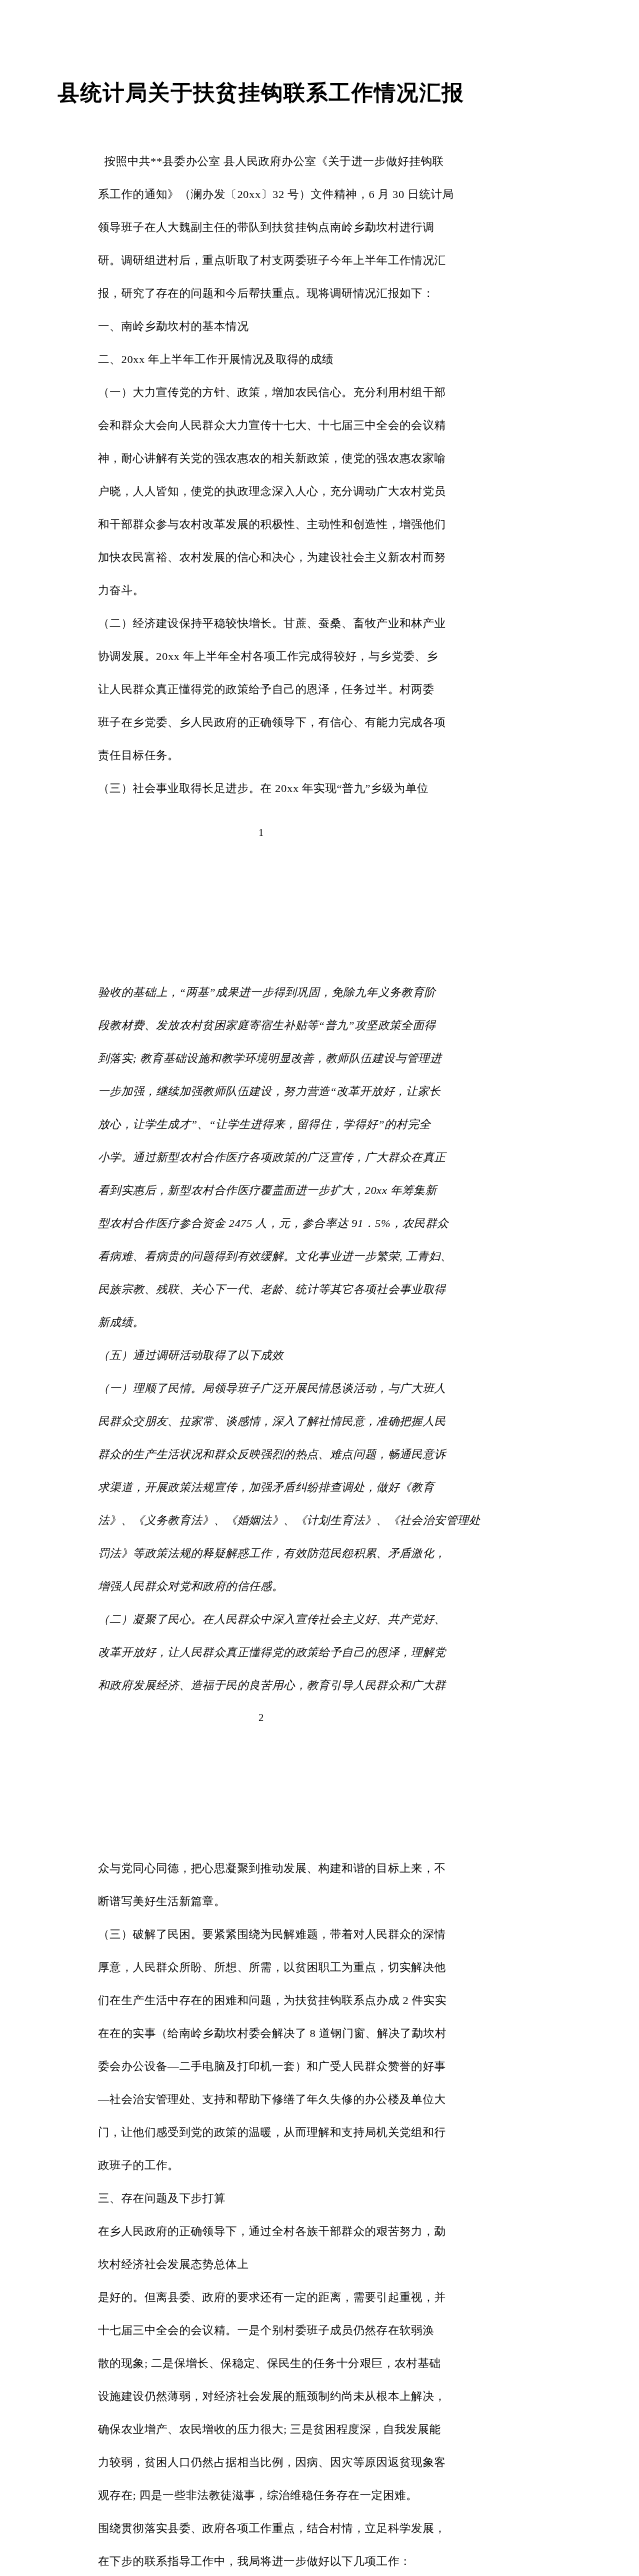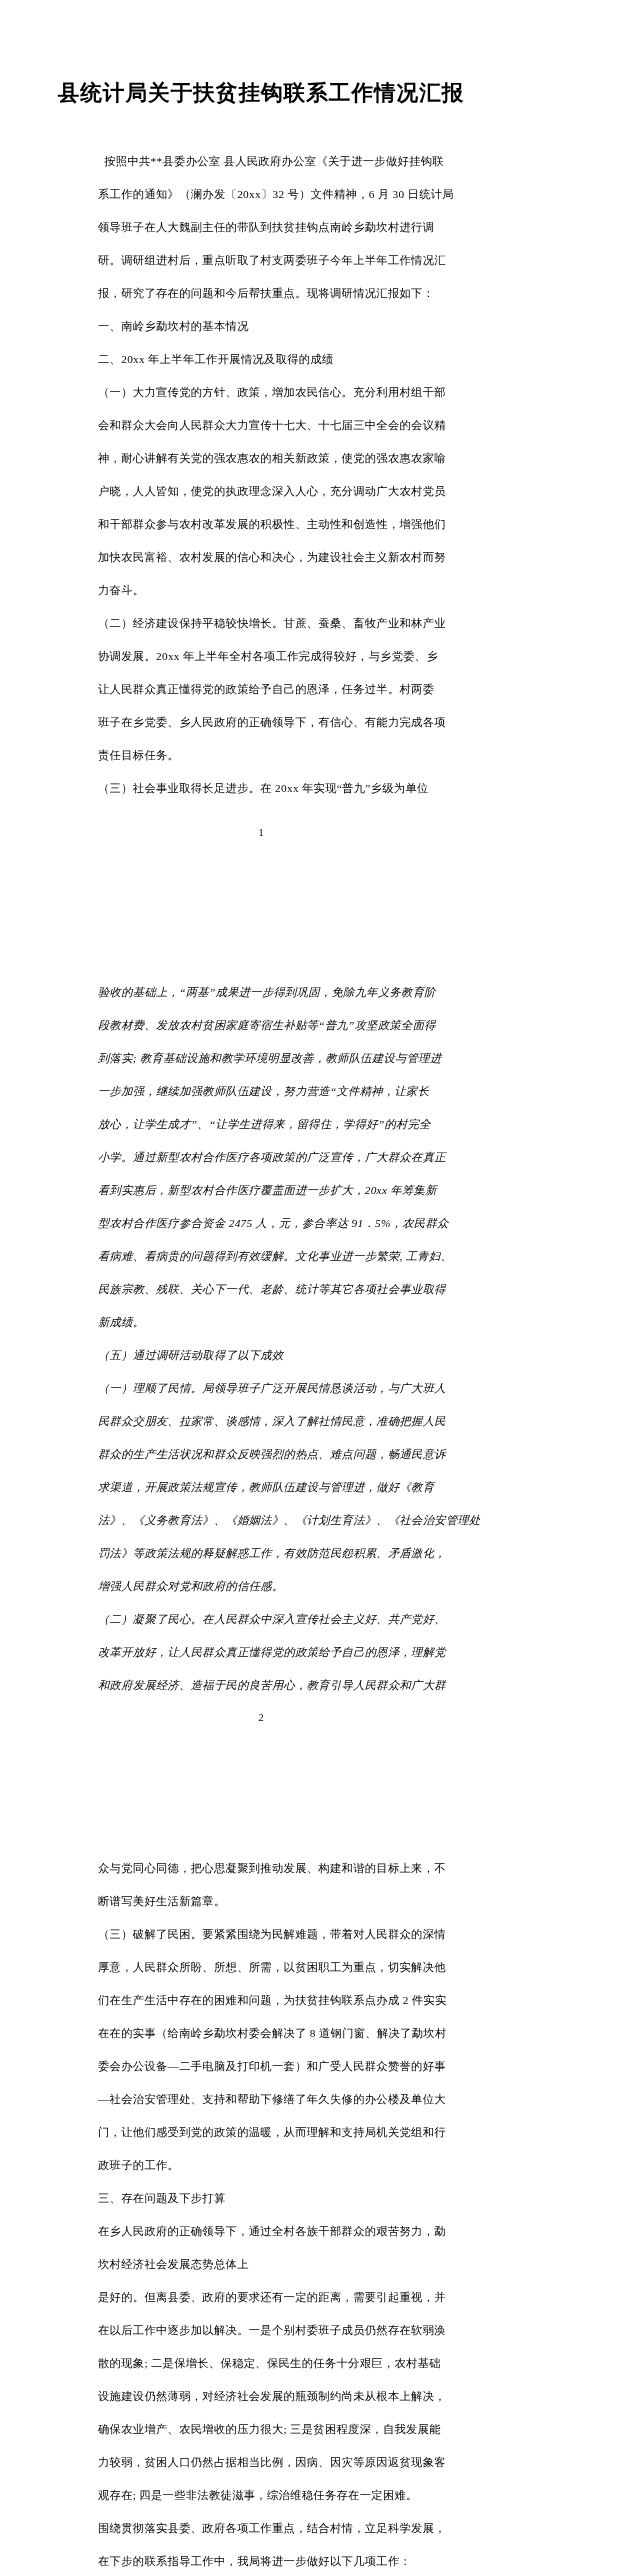--- a/index.html
+++ b/index.html
@@ -100,33 +100,33 @@
         <div class="line">（三）社会事业取得长足进步。在 20xx 年实现“普九”乡级为单位</div>
       </div>
     <div class="page-num">1</div>
   </div>
 
   <div class="page page-2">
     <div class="content">
         <div class="line">验收的基础上，“两基”成果进一步得到巩固，免除九年义务教育阶</div>
         <div class="line">段教材费、发放农村贫困家庭寄宿生补贴等“普九”攻坚政策全面得</div>
         <div class="line">到落实; 教育基础设施和教学环境明显改善，教师队伍建设与管理进</div>
-        <div class="line">一步加强，继续加强教师队伍建设，努力营造“文件精神，让家长</div>
+        <div class="line">一步加强，继续加强教师队伍建设，努力营造“改革开放好，让家长</div>
         <div class="line">放心，让学生成才”、“让学生进得来，留得住，学得好”的村完全</div>
         <div class="line">小学。通过新型农村合作医疗各项政策的广泛宣传，广大群众在真正</div>
         <div class="line">看到实惠后，新型农村合作医疗覆盖面进一步扩大，20xx 年筹集新</div>
         <div class="line">型农村合作医疗参合资金 2475 人，元，参合率达 91．5%，农民群众</div>
         <div class="line">看病难、看病贵的问题得到有效缓解。文化事业进一步繁荣, 工青妇、</div>
         <div class="line">民族宗教、残联、关心下一代、老龄、统计等其它各项社会事业取得</div>
         <div class="line">新成绩。</div>
         <div class="line">（五）通过调研活动取得了以下成效</div>
         <div class="line">（一）理顺了民情。局领导班子广泛开展民情恳谈活动，与广大班人</div>
         <div class="line">民群众交朋友、拉家常、谈感情，深入了解社情民意，准确把握人民</div>
         <div class="line">群众的生产生活状况和群众反映强烈的热点、难点问题，畅通民意诉</div>
-        <div class="line">求渠道，开展政策法规宣传，教师队伍建设与管理进，做好《教育</div>
+        <div class="line">求渠道，开展政策法规宣传，加强矛盾纠纷排查调处，做好《教育</div>
         <div class="line">法》、《义务教育法》、《婚姻法》、《计划生育法》、《社会治安管理处</div>
         <div class="line">罚法》等政策法规的释疑解惑工作，有效防范民怨积累、矛盾激化，</div>
         <div class="line">增强人民群众对党和政府的信任感。</div>
         <div class="line">（二）凝聚了民心。在人民群众中深入宣传社会主义好、共产党好、</div>
         <div class="line">改革开放好，让人民群众真正懂得党的政策给予自己的恩泽，理解党</div>
         <div class="line">和政府发展经济、造福于民的良苦用心，教育引导人民群众和广大群</div>
       </div>
     <div class="page-num">2</div>
   </div>
 
@@ -139,21 +139,21 @@
         <div class="line">们在生产生活中存在的困难和问题，为扶贫挂钩联系点办成 2 件实实</div>
         <div class="line">在在的实事（给南岭乡勐坎村委会解决了 8 道钢门窗、解决了勐坎村</div>
         <div class="line">委会办公设备—二手电脑及打印机一套）和广受人民群众赞誉的好事</div>
         <div class="line">—社会治安管理处、支持和帮助下修缮了年久失修的办公楼及单位大</div>
         <div class="line">门，让他们感受到党的政策的温暖，从而理解和支持局机关党组和行</div>
         <div class="line">政班子的工作。</div>
         <div class="line">三、存在问题及下步打算</div>
         <div class="line">在乡人民政府的正确领导下，通过全村各族干部群众的艰苦努力，勐</div>
         <div class="line">坎村经济社会发展态势总体上</div>
         <div class="line">是好的。但离县委、政府的要求还有一定的距离，需要引起重视，并</div>
-        <div class="line">在以后工作中逐步加以解决。一是个别村委班子成员仍然存在软弱涣</div>
+        <div class="line">十七届三中全会的会议精。一是个别村委班子成员仍然存在软弱涣</div>
         <div class="line">散的现象; 二是保增长、保稳定、保民生的任务十分艰巨，农村基础</div>
         <div class="line">设施建设仍然薄弱，对经济社会发展的瓶颈制约尚未从根本上解决，</div>
         <div class="line">确保农业增产、农民增收的压力很大; 三是贫困程度深，自我发展能</div>
         <div class="line">力较弱，贫困人口仍然占据相当比例，因病、因灾等原因返贫现象客</div>
         <div class="line">观存在; 四是一些非法教徒滋事，综治维稳任务存在一定困难。</div>
         <div class="line">围绕贯彻落实县委、政府各项工作重点，结合村情，立足科学发展，</div>
         <div class="line">在下步的联系指导工作中，我局将进一步做好以下几项工作：</div>
       </div>
 
   </div>

